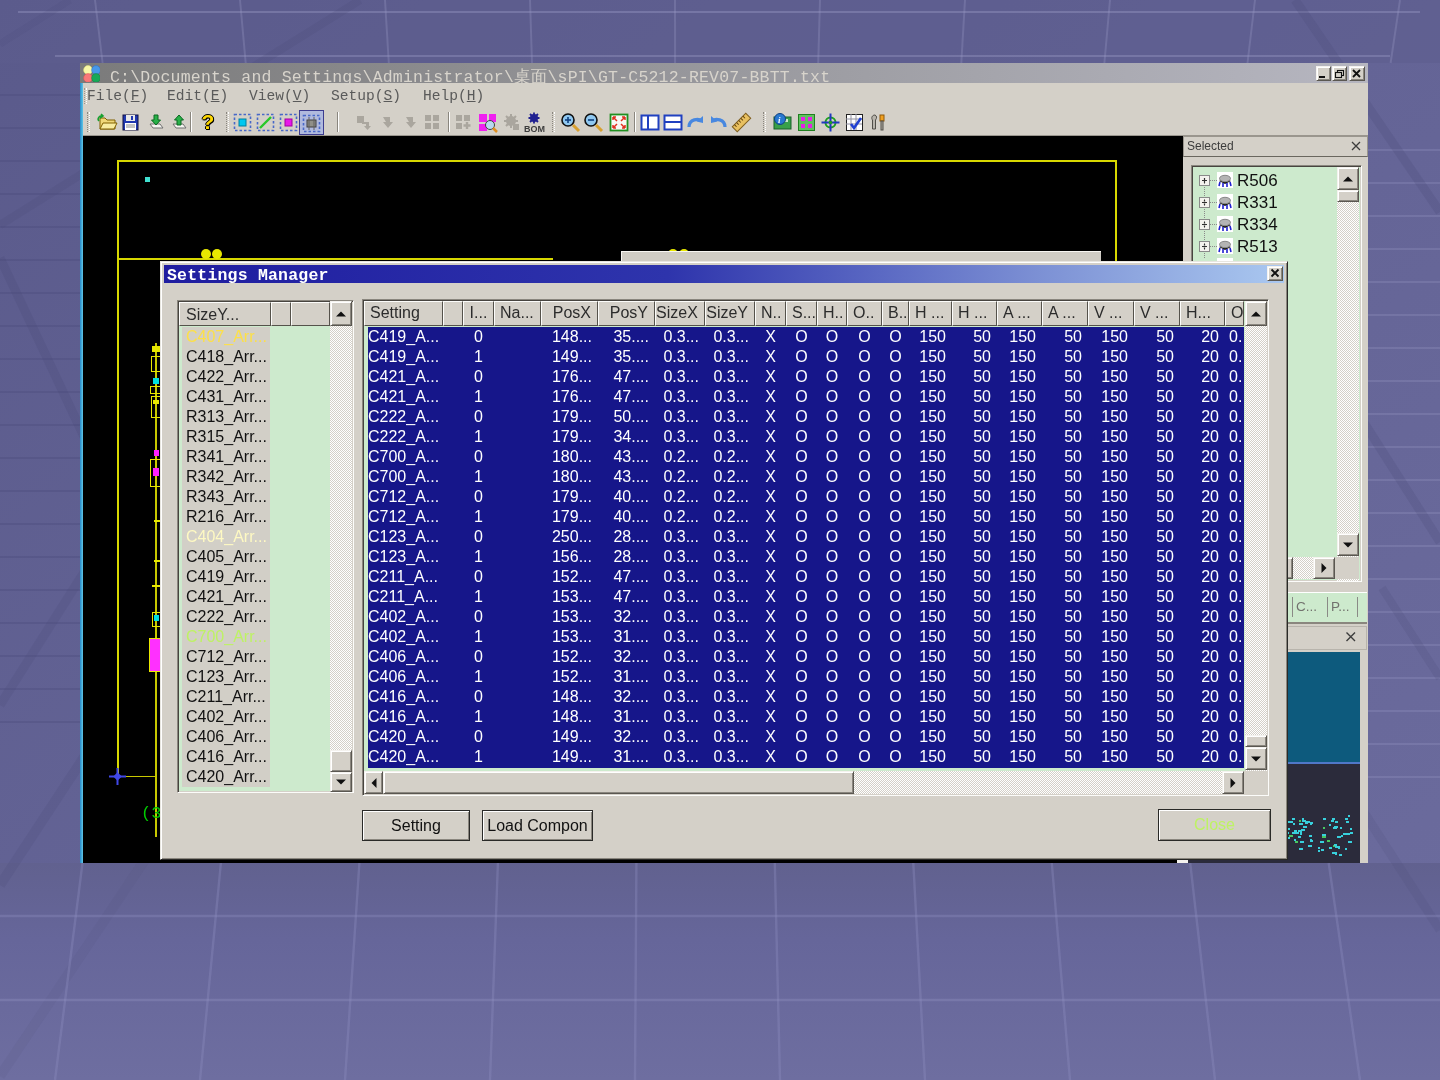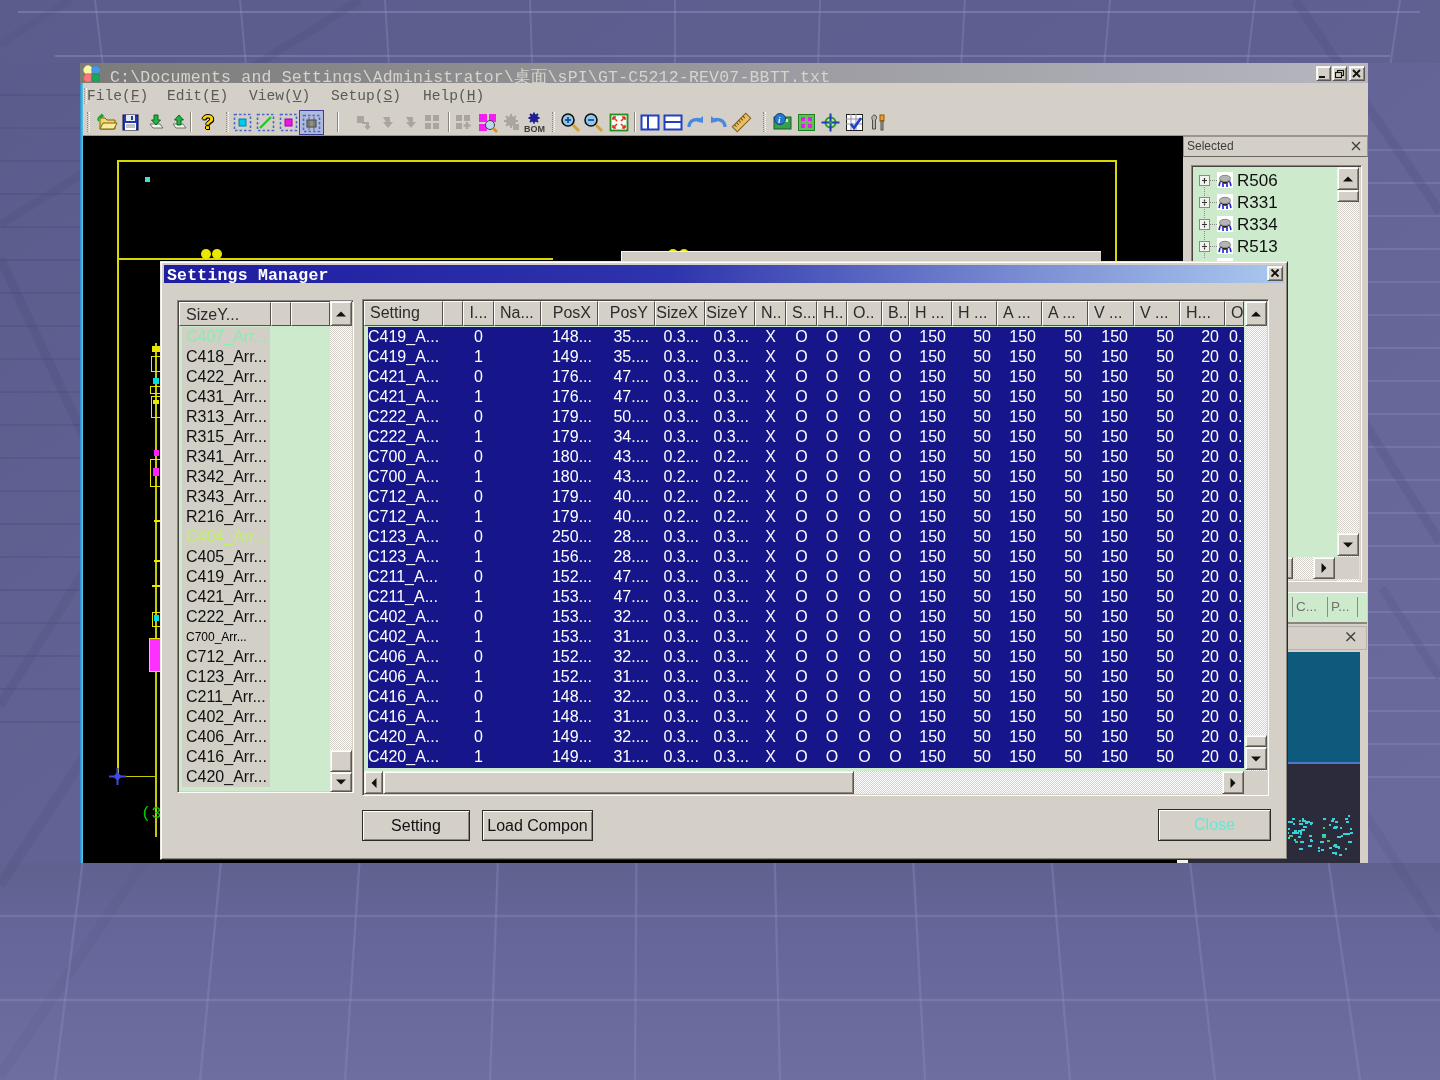--- a/index.html
+++ b/index.html
@@ -498,36 +498,36 @@
       <path d="M3.5 2.5 L10.5 9.5 M10.5 2.5 L3.5 9.5" stroke="#111" stroke-width="1.8"></path>
     </svg>
   </div>
 <div class="ab sunk2" style="left:177px;top:300px;width:177px;height:493px;background:#cdeacd;"></div>
 <div class="ab hcell" style="left:179px;top:302px;width:92px;height:24px;">
     <div style="position:absolute;left:6px;top:3px;font-size:16px;color:#2c2c2c;">SizeY...</div>
   </div>
 <div class="ab hcell" style="left:271px;top:302px;width:20px;height:24px;"></div>
 <div class="ab hcell" style="left:291px;top:302px;width:39px;height:24px;"></div>
 <div class="ab" style="left:182px;top:327px;width:88px;height:460px;background:#d2cfc7;"></div>
-<div style="position:absolute;left:186px;top:327px;height:20px;line-height:20px;font-size:16px;color:#86efac;white-space:nowrap;">C407_Arr...</div>
+<div style="position:absolute;left:186px;top:327px;height:20px;line-height:20px;font-size:16px;color:#fde047;white-space:nowrap;">C407_Arr...</div>
 <div style="position:absolute;left:186px;top:347px;height:20px;line-height:20px;font-size:16px;color:#111;white-space:nowrap;">C418_Arr...</div>
 <div style="position:absolute;left:186px;top:367px;height:20px;line-height:20px;font-size:16px;color:#111;white-space:nowrap;">C422_Arr...</div>
 <div style="position:absolute;left:186px;top:387px;height:20px;line-height:20px;font-size:16px;color:#111;white-space:nowrap;">C431_Arr...</div>
 <div style="position:absolute;left:186px;top:407px;height:20px;line-height:20px;font-size:16px;color:#111;white-space:nowrap;">R313_Arr...</div>
 <div style="position:absolute;left:186px;top:427px;height:20px;line-height:20px;font-size:16px;color:#111;white-space:nowrap;">R315_Arr...</div>
 <div style="position:absolute;left:186px;top:447px;height:20px;line-height:20px;font-size:16px;color:#111;white-space:nowrap;">R341_Arr...</div>
 <div style="position:absolute;left:186px;top:467px;height:20px;line-height:20px;font-size:16px;color:#111;white-space:nowrap;">R342_Arr...</div>
 <div style="position:absolute;left:186px;top:487px;height:20px;line-height:20px;font-size:16px;color:#111;white-space:nowrap;">R343_Arr...</div>
 <div style="position:absolute;left:186px;top:507px;height:20px;line-height:20px;font-size:16px;color:#111;white-space:nowrap;">R216_Arr...</div>
-<div style="position:absolute;left:186px;top:527px;height:20px;line-height:20px;font-size:16px;color:#bef264;white-space:nowrap;">C404_Arr...</div>
+<div style="position:absolute;left:186px;top:527px;height:20px;line-height:20px;font-size:16px;color:#fef9c3;white-space:nowrap;">C404_Arr...</div>
 <div style="position:absolute;left:186px;top:547px;height:20px;line-height:20px;font-size:16px;color:#111;white-space:nowrap;">C405_Arr...</div>
 <div style="position:absolute;left:186px;top:567px;height:20px;line-height:20px;font-size:16px;color:#111;white-space:nowrap;">C419_Arr...</div>
 <div style="position:absolute;left:186px;top:587px;height:20px;line-height:20px;font-size:16px;color:#111;white-space:nowrap;">C421_Arr...</div>
 <div style="position:absolute;left:186px;top:607px;height:20px;line-height:20px;font-size:16px;color:#111;white-space:nowrap;">C222_Arr...</div>
-<div style="position:absolute;left:186px;top:627px;height:20px;line-height:20px;font-size:12px;color:#000000;white-space:nowrap;">C700_Arr...</div>
+<div style="position:absolute;left:186px;top:627px;height:20px;line-height:20px;font-size:16px;color:#bef264;white-space:nowrap;">C700_Arr...</div>
 <div style="position:absolute;left:186px;top:647px;height:20px;line-height:20px;font-size:16px;color:#111;white-space:nowrap;">C712_Arr...</div>
 <div style="position:absolute;left:186px;top:667px;height:20px;line-height:20px;font-size:16px;color:#111;white-space:nowrap;">C123_Arr...</div>
 <div style="position:absolute;left:186px;top:687px;height:20px;line-height:20px;font-size:16px;color:#111;white-space:nowrap;">C211_Arr...</div>
 <div style="position:absolute;left:186px;top:707px;height:20px;line-height:20px;font-size:16px;color:#111;white-space:nowrap;">C402_Arr...</div>
 <div style="position:absolute;left:186px;top:727px;height:20px;line-height:20px;font-size:16px;color:#111;white-space:nowrap;">C406_Arr...</div>
 <div style="position:absolute;left:186px;top:747px;height:20px;line-height:20px;font-size:16px;color:#111;white-space:nowrap;">C416_Arr...</div>
 <div style="position:absolute;left:186px;top:767px;height:20px;line-height:20px;font-size:16px;color:#111;white-space:nowrap;">C420_Arr...</div>
 <div class="ab track" style="left:330px;top:326px;width:22px;height:446px;"></div>
 <div class="ab btnb" style="left:330px;top:301px;width:22px;height:25px;">
     <div style="position:absolute;left:50%;top:50%;transform:translate(-50%,-50%);width:0;height:0;border-left:5px solid transparent;border-right:5px solid transparent;border-bottom:5px solid #101010;"></div>
@@ -536,21 +536,21 @@
 <div class="ab btnb" style="left:330px;top:772px;width:22px;height:20px;">
     <div style="position:absolute;left:50%;top:50%;transform:translate(-50%,-50%);width:0;height:0;border-left:5px solid transparent;border-right:5px solid transparent;border-top:5px solid #101010;"></div>
   </div>
 <div class="ab sunk2" style="left:362px;top:299px;width:907px;height:497px;background:#cdeacd;"></div>
 <div class="ab hcell" style="left:364px;top:301px;width:79px;height:25px;font-size:16px;line-height:22px;text-align:left;padding-left:5px;">Setting</div>
 <div class="ab hcell" style="left:443px;top:301px;width:20px;height:25px;font-size:16px;line-height:22px;text-align:left;padding-left:5px;"></div>
 <div class="ab hcell" style="left:463px;top:301px;width:31px;height:25px;font-size:16px;line-height:22px;text-align:center;">I...</div>
 <div class="ab hcell" style="left:494px;top:301px;width:47px;height:25px;font-size:16px;line-height:22px;text-align:left;padding-left:5px;">Na...</div>
 <div class="ab hcell" style="left:541px;top:301px;width:57px;height:25px;font-size:16px;line-height:22px;text-align:right;padding-right:6px;">PosX</div>
 <div class="ab hcell" style="left:598px;top:301px;width:57px;height:25px;font-size:16px;line-height:22px;text-align:right;padding-right:6px;">PosY</div>
-<div class="ab hcell" style="left:655px;top:301px;width:50px;height:25px;font-size:16px;line-height:22px;text-align:right;padding-right:6px;">SizeX</div>
+<div class="ab hcell" style="left:655px;top:301px;width:50px;height:25px;font-size:16px;line-height:22px;text-align:left;padding-right:6px;">SizeX</div>
 <div class="ab hcell" style="left:705px;top:301px;width:50px;height:25px;font-size:16px;line-height:22px;text-align:right;padding-right:6px;">SizeY</div>
 <div class="ab hcell" style="left:755px;top:301px;width:31px;height:25px;font-size:16px;line-height:22px;text-align:left;padding-left:5px;">N..</div>
 <div class="ab hcell" style="left:786px;top:301px;width:31px;height:25px;font-size:16px;line-height:22px;text-align:left;padding-left:5px;">S...</div>
 <div class="ab hcell" style="left:817px;top:301px;width:30px;height:25px;font-size:16px;line-height:22px;text-align:left;padding-left:5px;">H..</div>
 <div class="ab hcell" style="left:847px;top:301px;width:35px;height:25px;font-size:16px;line-height:22px;text-align:left;padding-left:5px;">O..</div>
 <div class="ab hcell" style="left:882px;top:301px;width:27px;height:25px;font-size:16px;line-height:22px;text-align:left;padding-left:5px;">B...</div>
 <div class="ab hcell" style="left:909px;top:301px;width:43px;height:25px;font-size:16px;line-height:22px;text-align:left;padding-left:5px;">H ...</div>
 <div class="ab hcell" style="left:952px;top:301px;width:45px;height:25px;font-size:16px;line-height:22px;text-align:left;padding-left:5px;">H ...</div>
 <div class="ab hcell" style="left:997px;top:301px;width:45px;height:25px;font-size:16px;line-height:22px;text-align:left;padding-left:5px;">A ...</div>
 <div class="ab hcell" style="left:1042px;top:301px;width:46px;height:25px;font-size:16px;line-height:22px;text-align:left;padding-left:5px;">A ...</div>
@@ -993,12 +993,12 @@
 <div class="ab btnb" style="left:383px;top:771px;width:471px;height:23px;"></div>
 <div class="ab btnb" style="left:1222px;top:771px;width:22px;height:23px;">
     <div style="position:absolute;left:50%;top:50%;transform:translate(-50%,-50%);width:0;height:0;border-top:5px solid transparent;border-bottom:5px solid transparent;border-left:5px solid #101010;"></div>
   </div>
 <div class="ab" style="left:1244px;top:771px;width:23px;height:23px;background:#d4d0c8;"></div>
 <div class="ab" style="left:362px;top:810px;width:108px;height:31px;background:#d4d0c8;border:1px solid #2a2a28;box-shadow:inset 1px 1px 0 #fff,inset -1px -1px 0 #8a867e;text-align:center;line-height:29px;font-size:16px;color:#111;"></div>
 <div class="ab" style="left:362px;top:810px;width:108px;height:31px;text-align:center;line-height:31px;font-size:16px;color:#111;">Setting</div>
 <div class="ab" style="left:482px;top:810px;width:111px;height:31px;background:#d4d0c8;border:1px solid #2a2a28;box-shadow:inset 1px 1px 0 #fff,inset -1px -1px 0 #8a867e;text-align:center;line-height:29px;font-size:16px;color:#111;"></div>
 <div class="ab" style="left:482px;top:810px;width:111px;height:31px;text-align:center;line-height:31px;font-size:16px;color:#111;">Load Compon</div>
 <div class="ab" style="left:1158px;top:809px;width:113px;height:32px;background:#d4d0c8;border:1px solid #2a2a28;box-shadow:inset 1px 1px 0 #fff,inset -1px -1px 0 #8a867e;text-align:center;line-height:30px;font-size:16px;color:#111;"></div>
-<div class="ab" style="left:1158px;top:809px;width:113px;height:32px;text-align:center;line-height:32px;font-size:16px;color:#5eead4;">Close</div>
+<div class="ab" style="left:1158px;top:809px;width:113px;height:32px;text-align:center;line-height:32px;font-size:16px;color:#bef264;">Close</div>
 </body></html>

